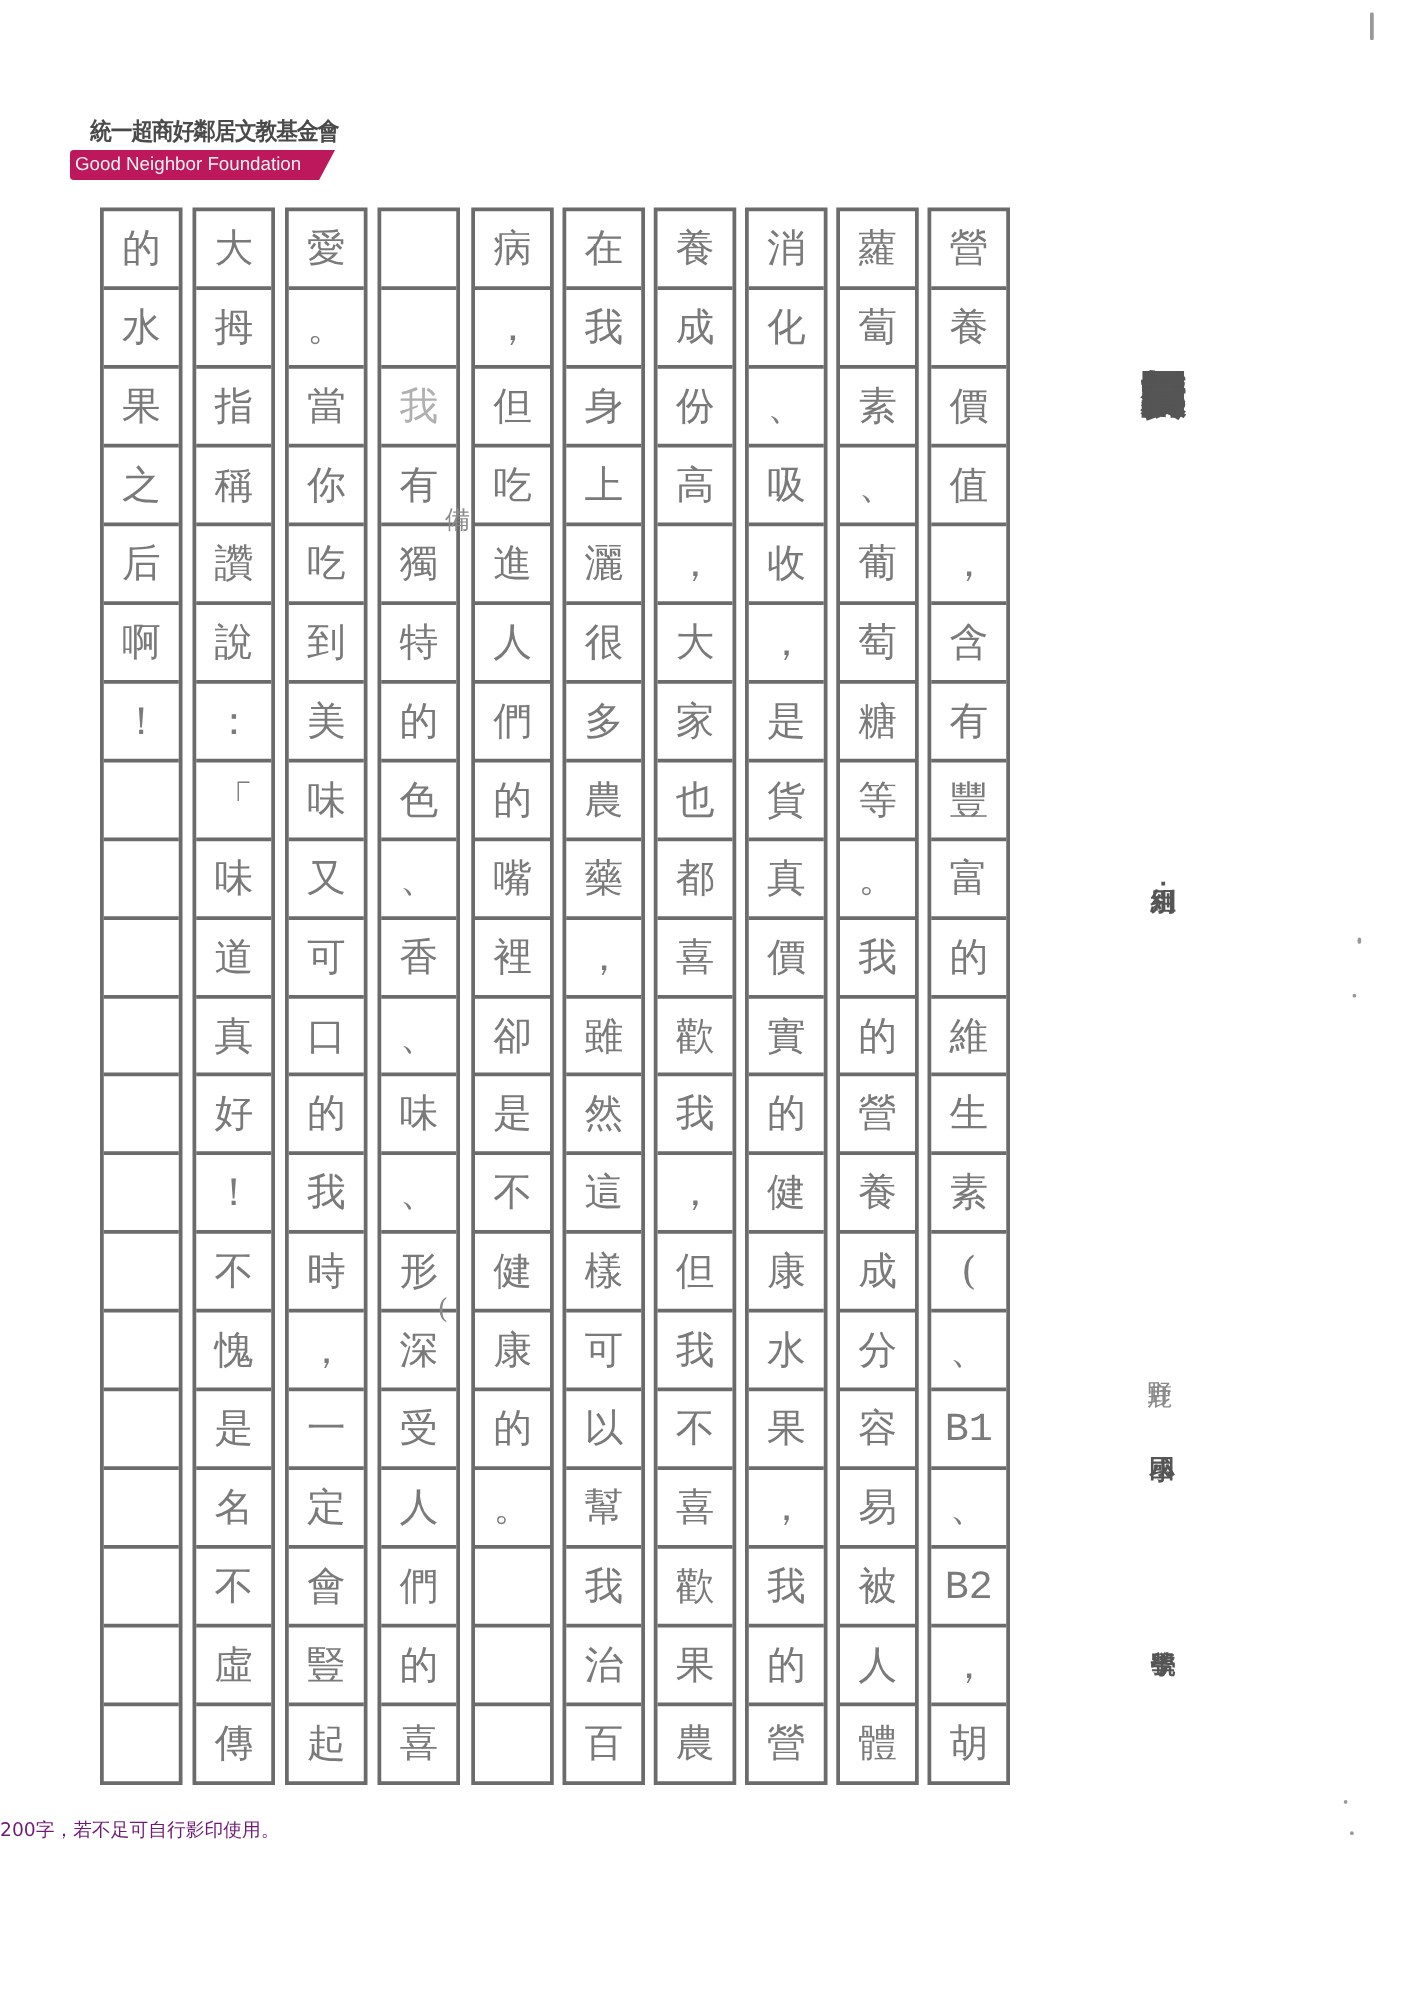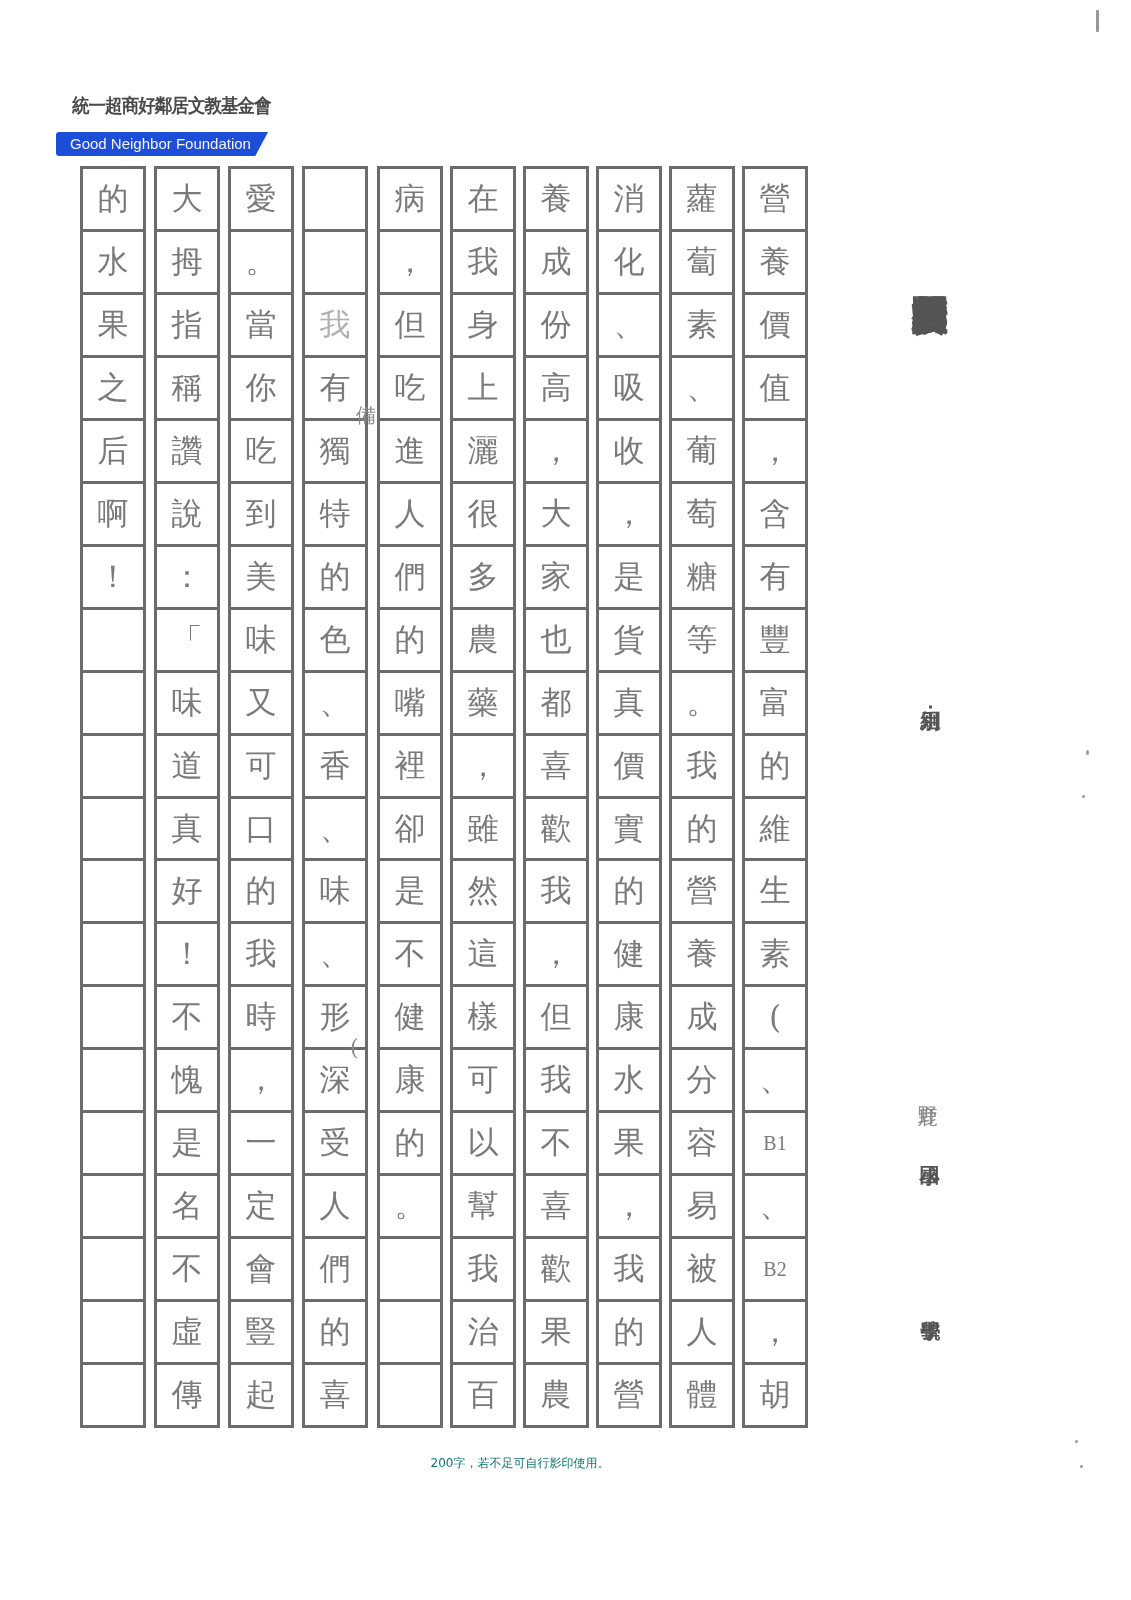--- a/index.html
+++ b/index.html
@@ -7,56 +7,56 @@
     width: 1131px; height: 1600px; position: relative; overflow: hidden;
     background: #ffffff; font-family: "DejaVu Sans", sans-serif; color: #444;
   }
   .logo { position: absolute; left: 56px; top: 92px; width: 220px; }
   .logo-cn {
     font-family: "DejaVu Sans", sans-serif; font-weight: bold; font-size: 19px;
     color: #4a4a4a; letter-spacing: -1px; margin-left: 16px; line-height: 26px;
     transform: scaleX(0.92); transform-origin: left center; white-space: nowrap;
   }
   .logo-en {
-    margin-top: 14px; height: 24px; width: 212px; background: #1d4ed8; color: #f2f2f2;
+    margin-top: 2px; height: 24px; width: 212px; background: #be185d; color: #f2f2f2;
     font-family: "Liberation Sans", sans-serif; font-size: 15px; line-height: 24px;
-    padding-left: 14px; box-sizing: border-box; border-radius: 3px 0 0 3px;
+    padding-left: 4px; box-sizing: border-box; border-radius: 3px 0 0 3px;
     clip-path: polygon(0 0, 100% 0, 94% 100%, 0 100%); white-space: nowrap;
   }
   .grid { position: absolute; left: 80px; top: 166px; width: 729px; height: 1262px; }
   .col {
     position: absolute; top: 0; width: 66px; height: 1262px;
     border: 3px solid #6b6b6b; box-sizing: border-box; display: flex; flex-direction: column;
   }
   .cell {
     flex: 1; border-bottom: 3px solid #6b6b6b; display: flex; align-items: center; justify-content: center;
     font-family: "DejaVu Serif", serif; font-size: 31px; color: #7a7a7a; font-weight: 300;
   }
   .cell:last-child { border-bottom: none; }
-  .cell.latin { font-family: Liberation Serif, serif; font-size: 20px; }
+  .cell.latin { font-family: Liberation Mono, monospace; font-size: 32px; }
   .cell.faint { color: #b0b0b0; }
   .annot {
     position: absolute; font-family: "DejaVu Serif", serif; color: #8a8a8a; font-size: 20px;
   }
   .side-title {
     position: absolute; left: 905px; top: 268px; width: 44px;
     font-family: "DejaVu Sans", sans-serif; font-weight: bold; font-size: 36px; line-height: 38.5px;
     color: #555; text-align: center; writing-mode: vertical-rl; letter-spacing: 0;
   }
   .side-label {
     position: absolute; left: 914px; width: 28px; font-family: "DejaVu Sans", sans-serif; font-weight: bold;
     font-size: 20px; line-height: 22px; color: #555; text-align: center; writing-mode: vertical-rl;
   }
   .side-hand {
     position: absolute; left: 912px; top: 1090px; width: 30px; font-family: "DejaVu Serif", serif;
     font-size: 20px; color: #8a8a8a; writing-mode: vertical-rl; line-height: 28px;
   }
   .footer {
-    position: absolute; left: 0; top: 1455px; width: 1040px; text-align: center;
-    font-family: "DejaVu Sans", sans-serif; font-size: 12px; color: #0f766e;
+    position: absolute; left: 0; top: 1455px; width: 1040px; 
+    font-family: "DejaVu Sans", sans-serif; font-size: 15px; color: #701a75;
   }
   .speck { position: absolute; background: #999; border-radius: 50%; }
 </style>
 </head>
 <body>
 
 <div class="logo">
   <div class="logo-cn">統一超商好鄰居文教基金會</div>
   <div class="logo-en">Good Neighbor Foundation</div>
 </div>

